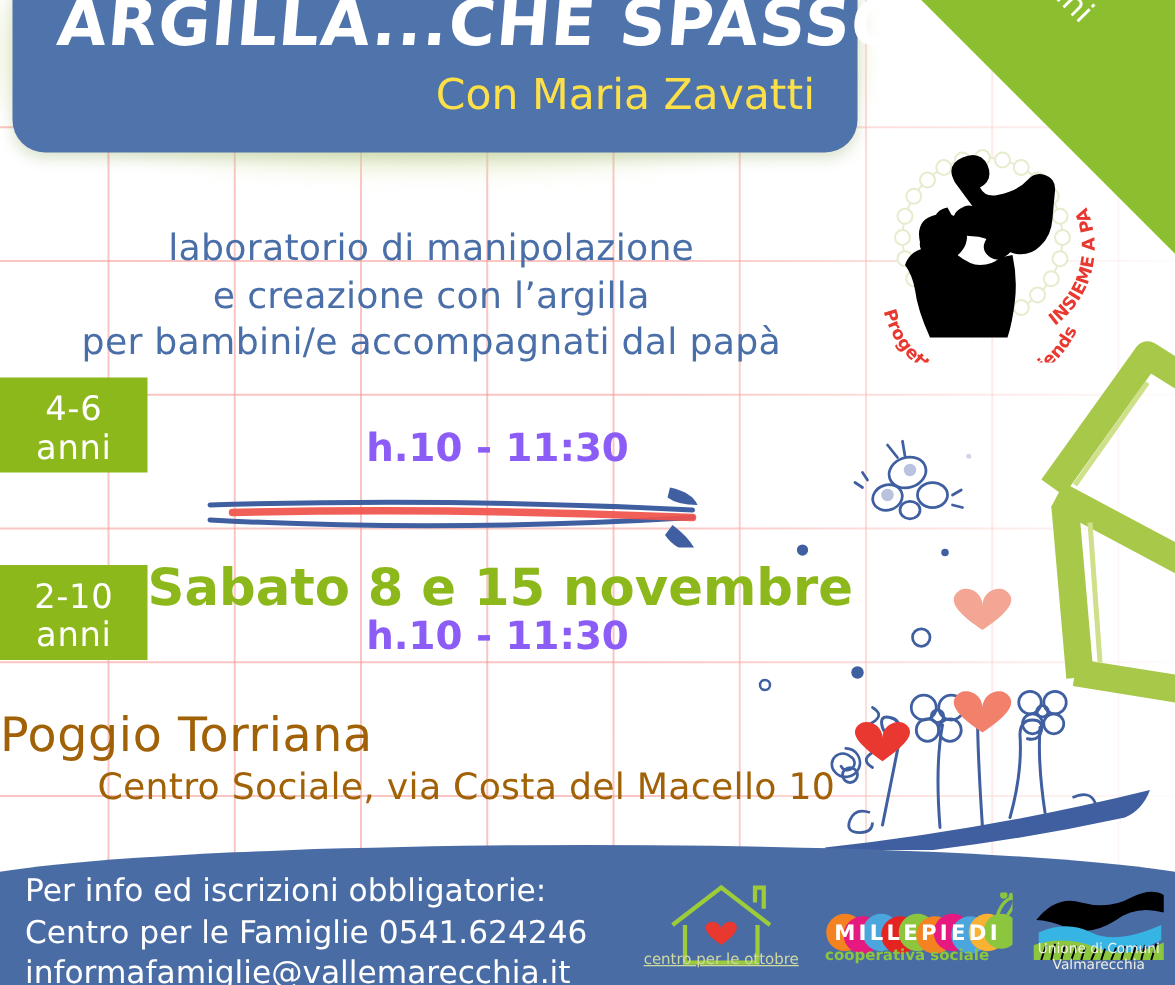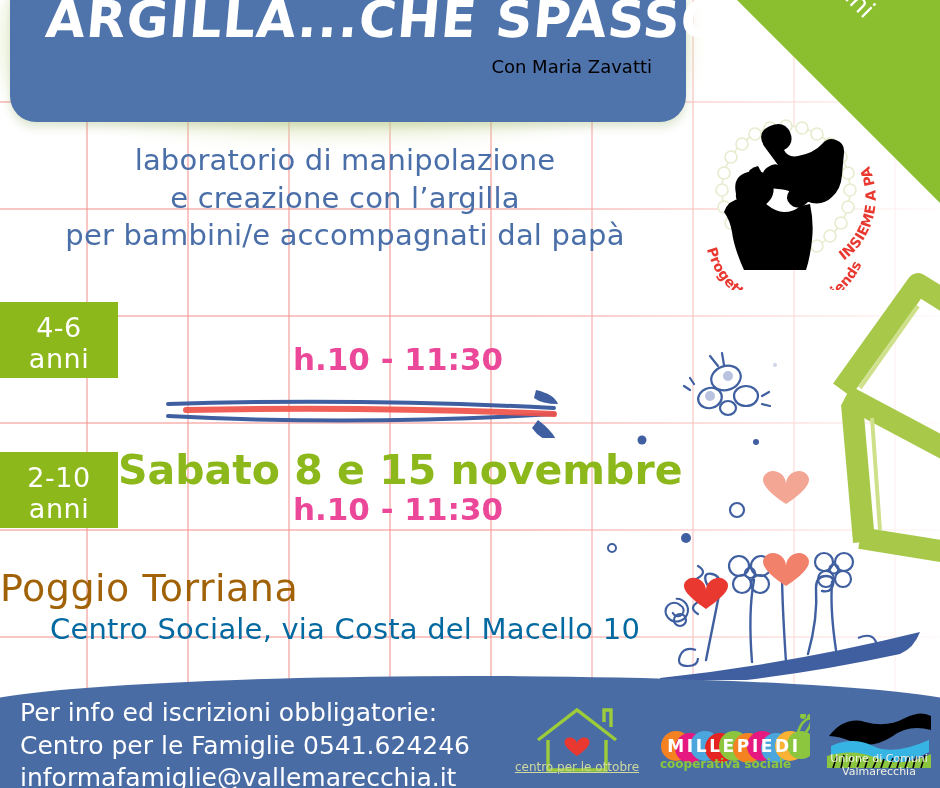--- a/index.html
+++ b/index.html
@@ -50,22 +50,22 @@
     font-weight:700;
     font-size:51px;
     letter-spacing:1px;
     line-height:1.0;
     transform:skewX(-5deg);
     text-align:left;
     white-space:nowrap;
   }
   #title-sub{
     position:absolute;right:34px;top:84px;
-    color:#000000;
-    font-size:18px;
+    color:#fde047;
+    font-size:34px;
     font-weight:400;
     letter-spacing:0px;
   }
 
   
   #intro{
     position:absolute;left:0px;top:142px;width:690px;
     text-align:center;
     color:#4a6fa8;
     font-size:29px;
@@ -124,21 +124,21 @@
     font-size:41px;
     letter-spacing:0px;
     white-space:nowrap;
   }
   #date1{top:296px;}
   #date2{top:446px;text-align:right;}
 
   .time-line{
     position:absolute;left:118px;width:560px;
     text-align:center;
-    color:#ec4899;
+    color:#8b5cf6;
     font-weight:700;
     font-size:31px;
     letter-spacing:0px;
   }
   #time1{top:341px;}
   #time2{top:491px;}
 
   
   #divider{
     position:absolute;left:150px;top:378px;width:420px;height:60px;
@@ -148,23 +148,24 @@
   #loc-city{
     position:absolute;left:0px;top:566px;width:690px;
     text-align:left;
     color:#a16207;
     font-size:38px;
     letter-spacing:0.5px;
   }
   #loc-addr{
     position:absolute;left:0px;top:612px;width:690px;
     text-align:center;
-    color:#0369a1;
+    color:#a16207;
     font-size:29px;
     letter-spacing:0.2px;
+    padding-left:28px;
   }
 
   
   #doodles{position:absolute;left:600px;top:250px;width:340px;height:430px;}
   #house{position:absolute;left:800px;top:270px;width:200px;height:300px;}
 
   
   #footer{
     position:absolute;left:0;top:668px;width:940px;height:120px;
     overflow:hidden;
@@ -282,21 +283,21 @@
       <path d="M72 148 L80 260"></path>
     </g>
   </svg>
 
   <div id="title-glow"></div>
   <div id="title-box">
     <div id="title-main">ARGILLA...CHE SPASSO!</div>
     <div id="title-sub">Con Maria Zavatti</div>
   </div>
 
-  <div id="intro" style="white-space:pre-line;">laboratorio di manipolazione
+  <div id="intro" style="white-space:pre-line;margin-top:38px;">laboratorio di manipolazione
 e creazione con l’argilla
 per bambini/e accompagnati dal papà</div>
 
   <div id="corner-banner">
     <div class="tri"></div>
     <div class="txt" style="white-space:pre-line;">Dai
 4 anni</div>
   </div>
 
   <div id="sandro">

